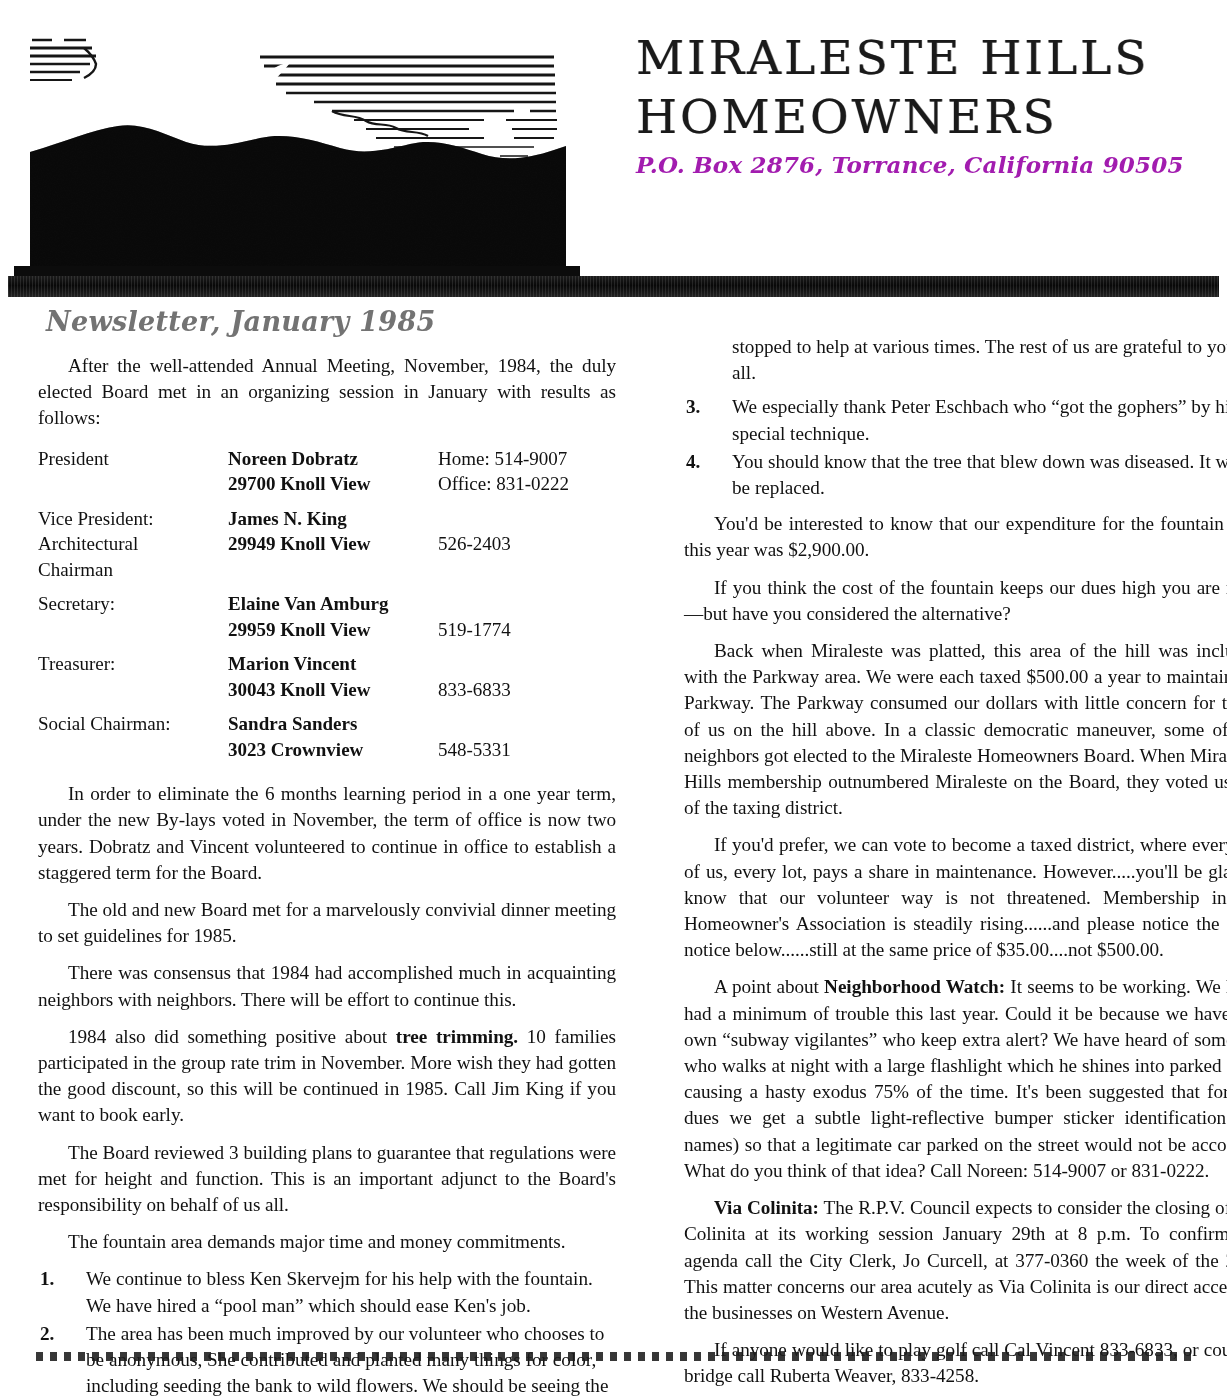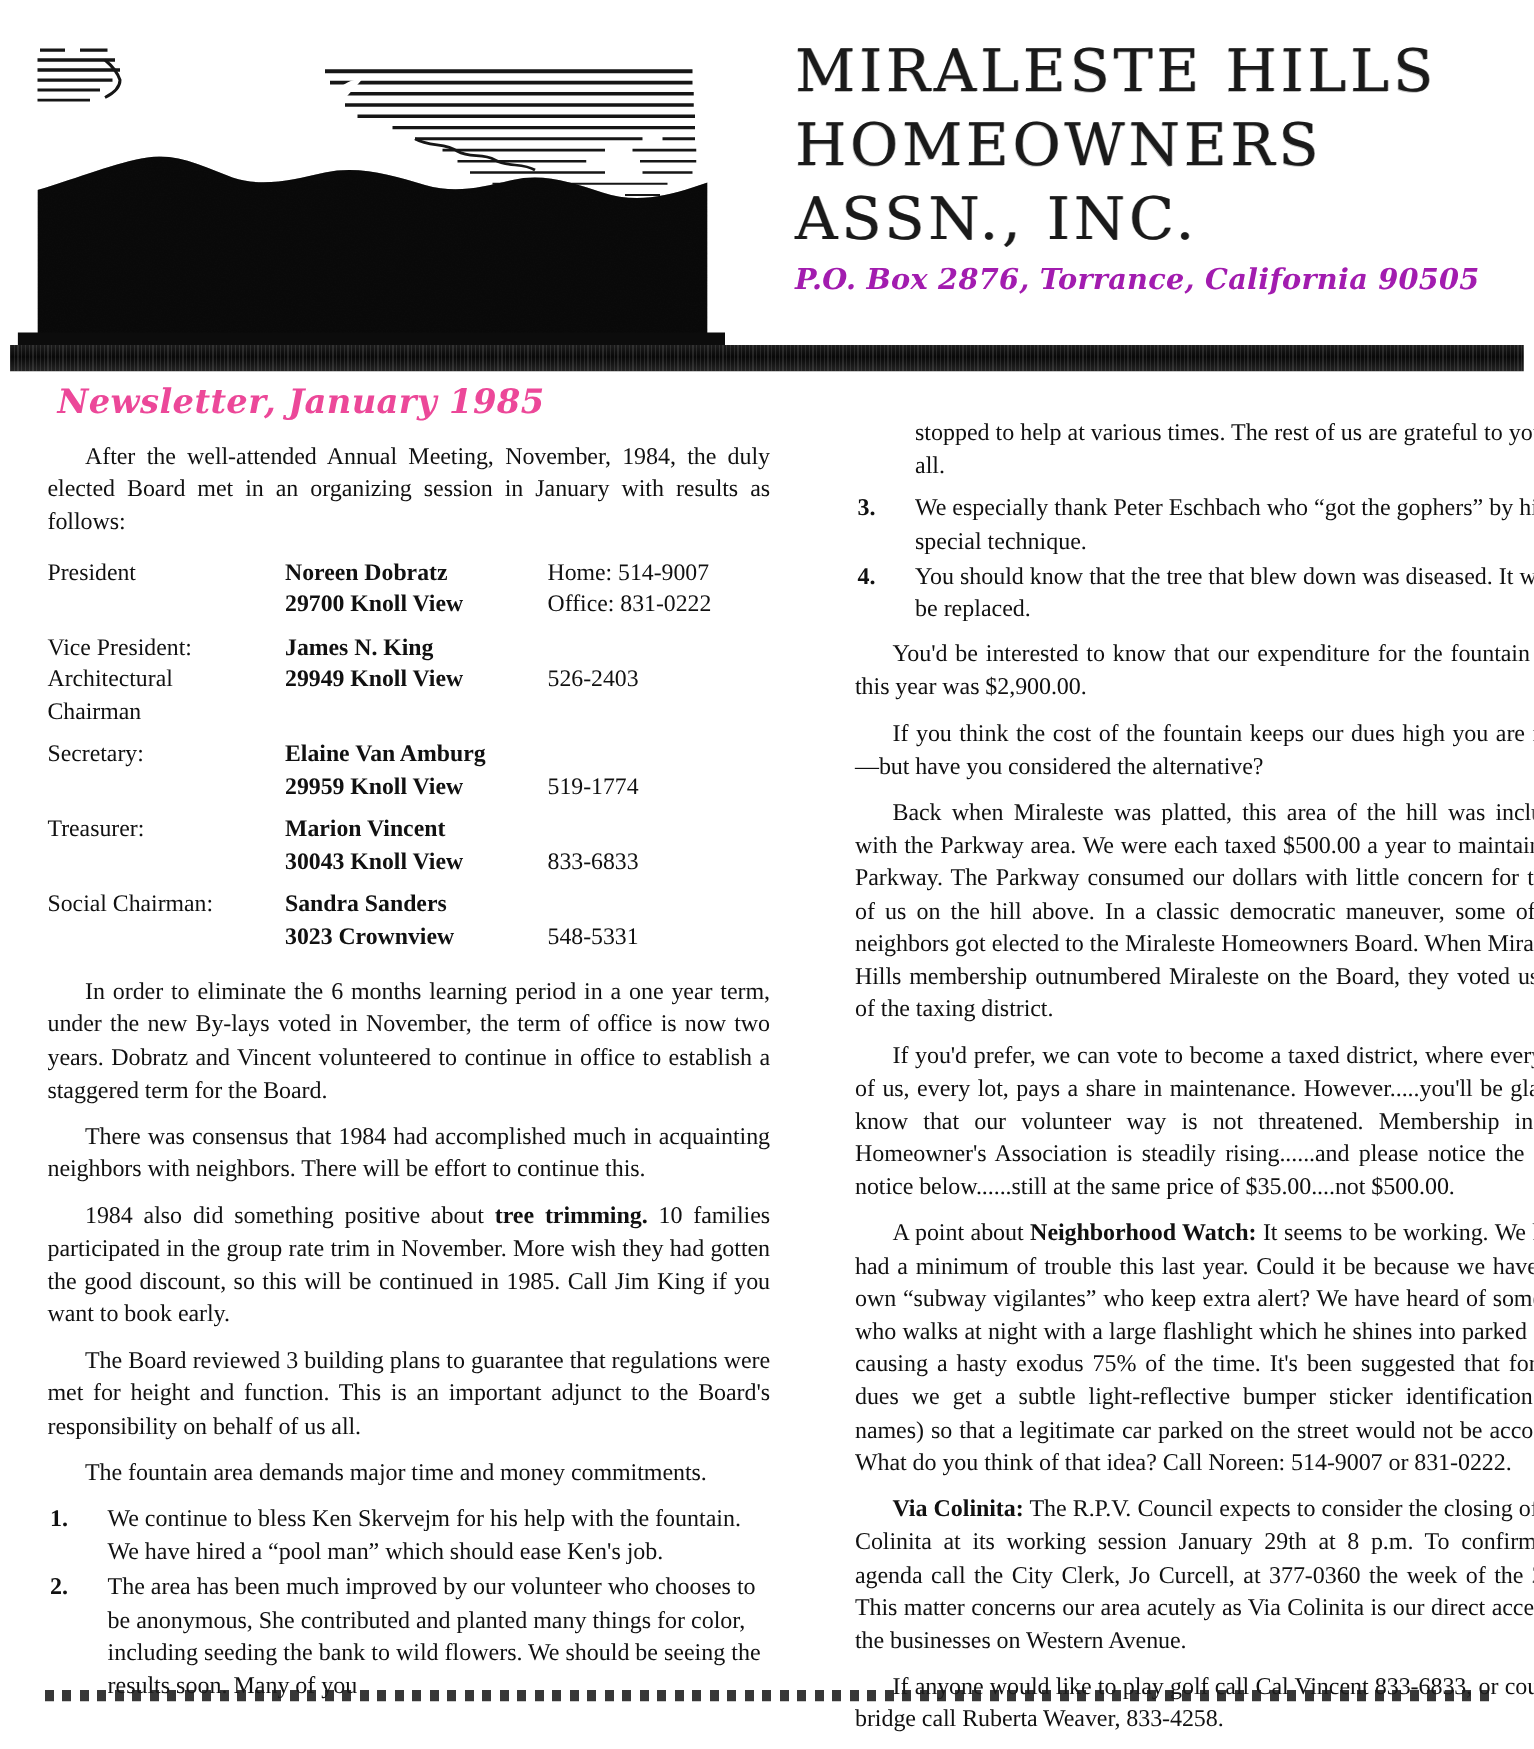--- a/index.html
+++ b/index.html
@@ -92,21 +92,21 @@
     margin-left: 44px;
   }
 
   .newsletter-title {
     font-family: "DejaVu Serif", serif;
     font-style: italic;
     font-weight: bold;
     font-size: 27px;
     letter-spacing: 0.3px;
     margin: 0 0 16px 8px;
-    color: #ec4899;
+    color: #737373;
   }
 
   p.para {
     margin: 0 0 11px 0;
     font-size: 19.2px;
     line-height: 26.2px;
     text-indent: 30px;
     text-align: justify;
     letter-spacing: -0.05px;
   }
@@ -243,21 +243,20 @@
       <path d="M150,88 C158,86 166,85 174,86 C182,87 190,91 196,97
                C190,99 184,100 178,100 C168,100 158,95 150,88 Z" fill="#ffffff"></path>
 
       <rect x="0" y="244" width="566" height="14" fill="#0c0c0c"></rect>
     </svg>
   </div>
 
   <div class="title-block">
     <div class="org-title-line">MIRALESTE HILLS</div>
     <div class="org-title-line">HOMEOWNERS</div>
-    <div class="org-title-line">ASSN., INC.</div>
     <div class="org-address">P.O. Box 2876, Torrance, California 90505</div>
   </div>
 
   <div class="rule-bar"></div>
 </div>
 
 <div class="content">
 
   <div class="col-left">
 
@@ -331,20 +330,21 @@
           </td>
           <td class="off-phone">
             <div>&nbsp;</div>
             <div>548-5331</div>
           </td>
         </tr>
       </tbody>
     </table>
 
     <p class="para">In order to eliminate the 6 months learning period in a one year term, under the new By-lays voted in November, the term of office is now two years. Dobratz and Vincent volunteered to continue in office to establish a staggered term for the Board.</p>
+    <p class="para">The old and new Board met for a marvelously convivial dinner meeting to set guidelines for 1985.</p>
     <p class="para">There was consensus that 1984 had accomplished much in acquainting neighbors with neighbors. There will be effort to continue this.</p>
 
     <p class="para"><span>1984 also did something positive about </span><b class="inline-strong">tree trimming.</b><span> 10 families participated in the group rate trim in November. More wish they had gotten the good discount, so this will be continued in 1985. Call Jim King if you want to book early.</span></p>
 
     <p class="para">The Board reviewed 3 building plans to guarantee that regulations were met for height and function. This is an important adjunct to the Board's responsibility on behalf of us all.</p>
     <p class="para">The fountain area demands major time and money commitments.</p>
 
     <ol class="numlist">
       <li>
         <span class="num">1.</span>

